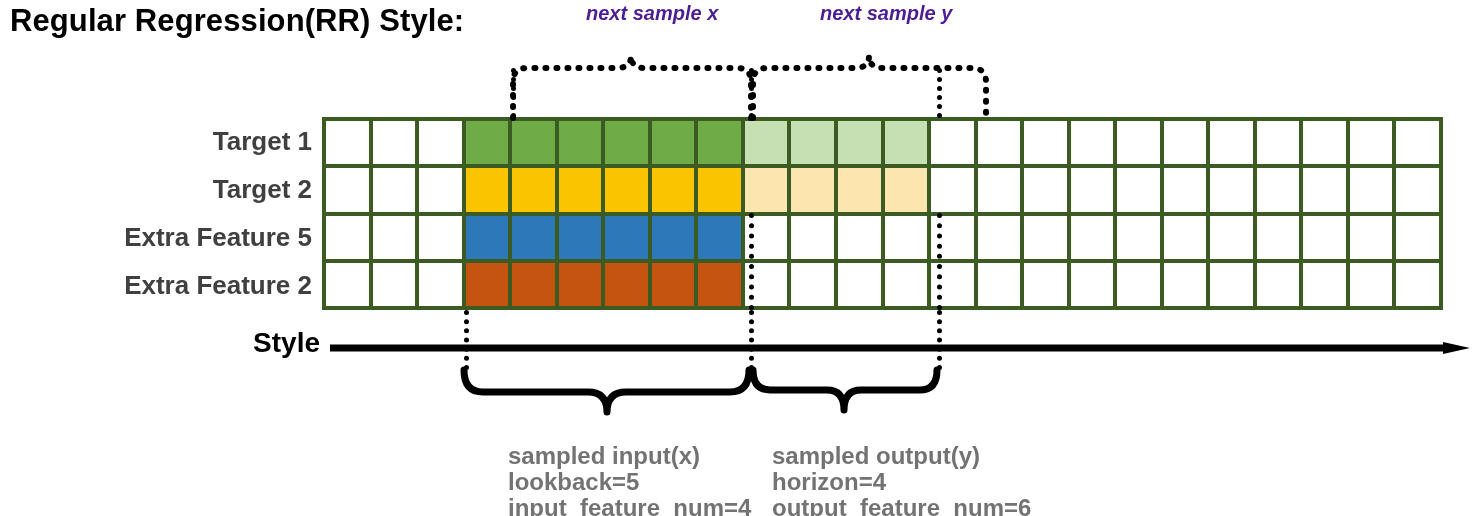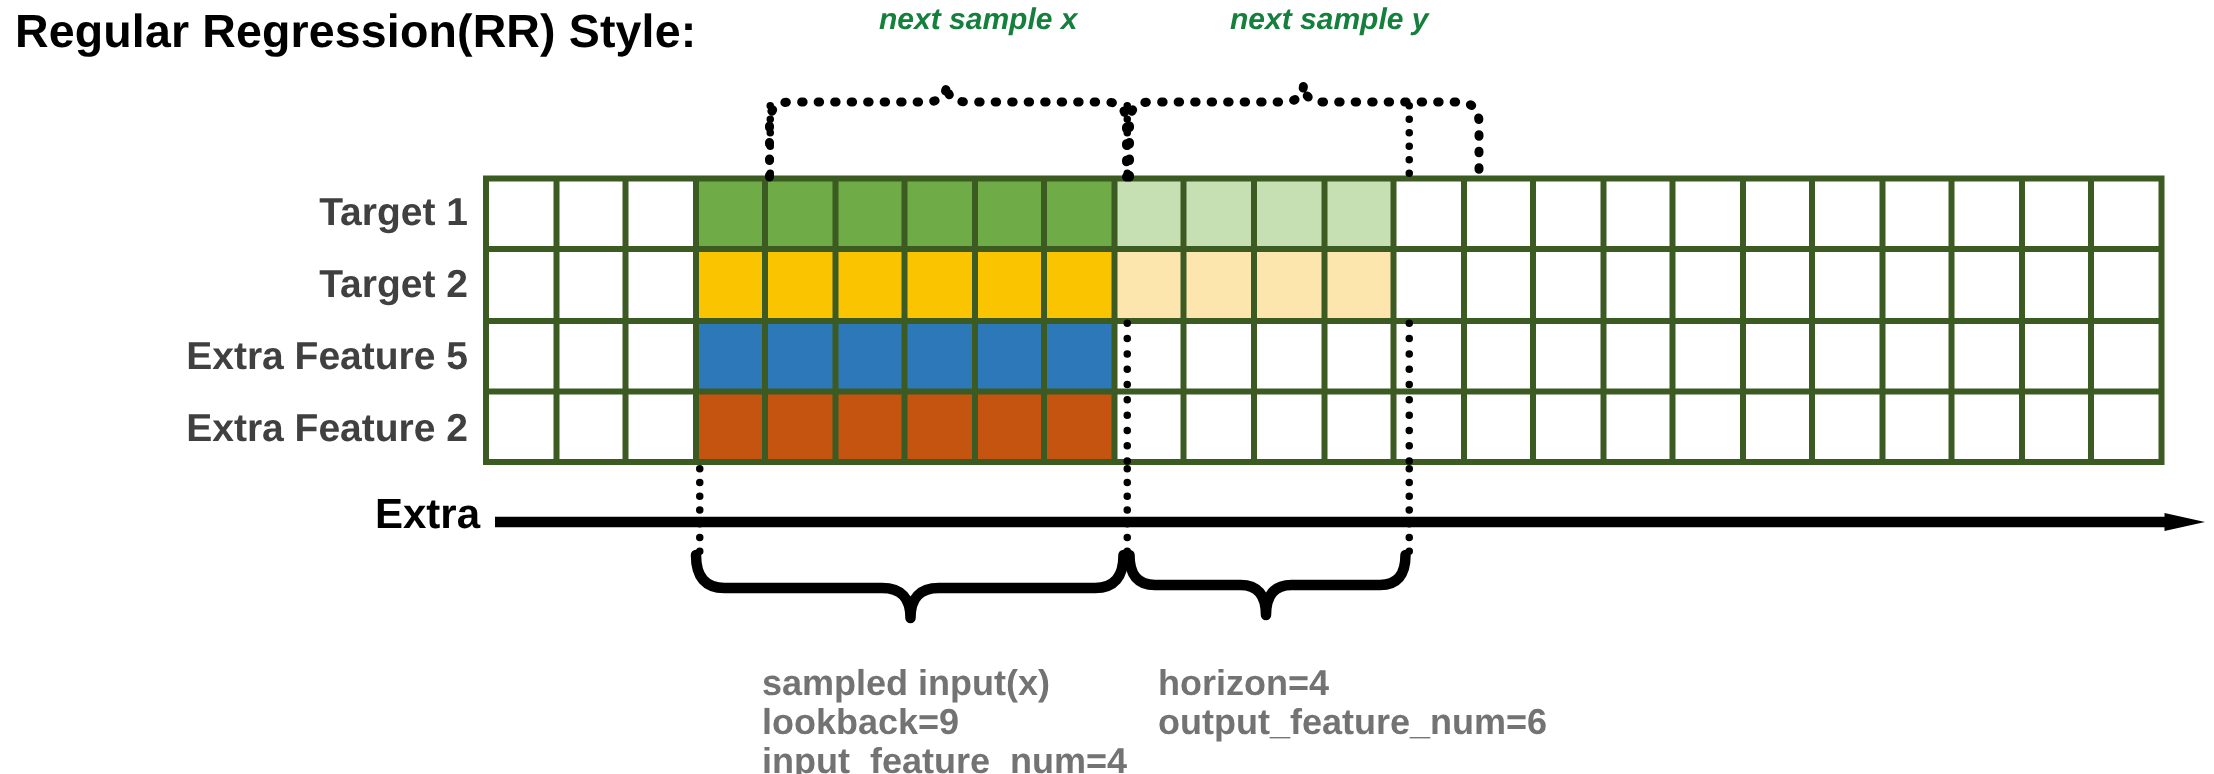--- a/index.html
+++ b/index.html
@@ -15,21 +15,21 @@
   
   #title{
     position:absolute;left:10px;top:3px;
     font-size:31px;font-weight:700;color:#000;
     letter-spacing:.1px;white-space:nowrap;
   }
 
   
   .toplabel{
     position:absolute;top:2px;
-    font-size:20px;font-style:italic;font-weight:700;color:#15803d;
+    font-size:20px;font-style:italic;font-weight:700;color:#4c1d95;
     white-space:nowrap;
   }
   #lbl-next-x{left:586px;}
   #lbl-next-y{left:820px;}
 
   
   .rowlabel{
     position:absolute;
     width:300px;text-align:right;
     font-size:26px;font-weight:700;color:#404040;
@@ -193,21 +193,21 @@
       <div class="cell"></div>
       <div class="cell"></div>
       <div class="cell"></div>
       <div class="cell"></div>
       <div class="cell"></div>
       <div class="cell"></div>
       <div class="cell"></div>
       <div class="cell"></div>
     </div>
 
-  <div id="time-label">Extra</div>
+  <div id="time-label">Style</div>
   <svg id="time-axis" viewBox="0 0 1140 12">
     <line x1="0" y1="6" x2="1118" y2="6" stroke="#000" stroke-width="7"></line>
     <polygon points="1113,0 1140,6 1113,12" fill="#000"></polygon>
   </svg>
 
   <div class="dotline" style="left:511px; top:68px;  height:50px;"></div>
   <div class="dotline" style="left:749px; top:68px;  height:50px;"></div>
   <div class="dotline" style="left:937px; top:68px;  height:50px;"></div>
 
   <div class="dotline" style="left:749px; top:213px; height:97px;"></div>
@@ -226,22 +226,23 @@
 
   <svg class="overlay" viewBox="0 0 1476 516">
 
     <path d="M464,370 Q464,392 483,392 L588,392 Q607,392 607,412 Q607,392 626,392 L730,392 Q749,392 749,370" fill="none" stroke="#000" stroke-width="7" stroke-linecap="round" stroke-linejoin="round"></path>
 
     <path d="M753,370 Q753,390 770,390 L827,390 Q844,390 844,410 Q844,390 861,390 L920,390 Q937,390 937,370" fill="none" stroke="#000" stroke-width="7" stroke-linecap="round" stroke-linejoin="round"></path>
   </svg>
 
   <div class="annot" id="annot-x">
     <div>sampled input(x)</div>
-    <div>lookback=9</div>
+    <div>lookback=5</div>
     <div>input_feature_num=4</div>
   </div>
 
   <div class="annot" id="annot-y">
+    <div>sampled output(y)</div>
     <div>horizon=4</div>
     <div>output_feature_num=6</div>
   </div>
 
 </div>
 
 </body></html>

